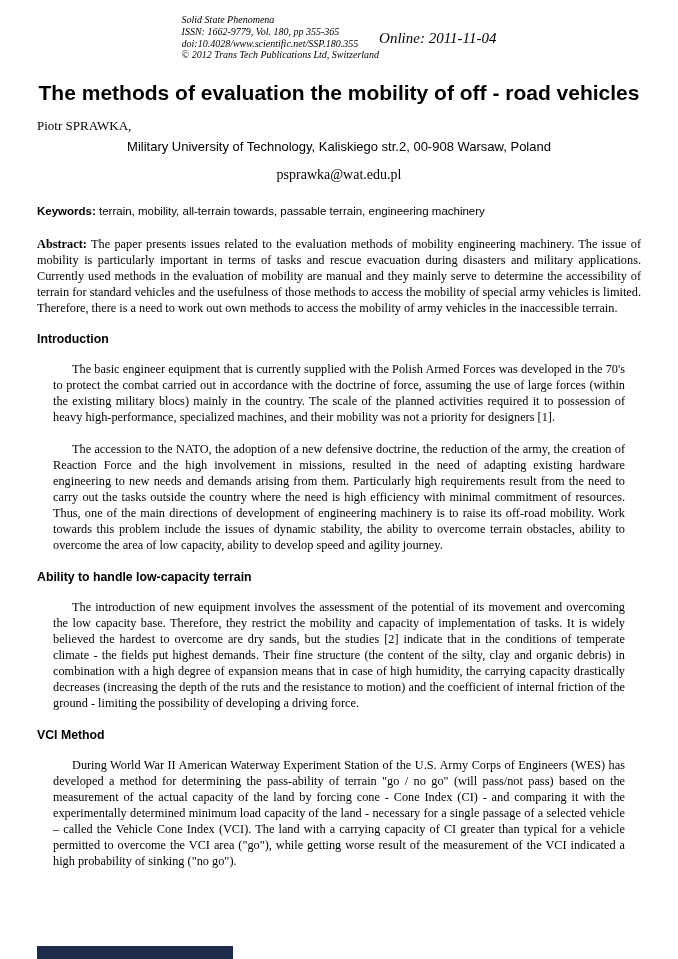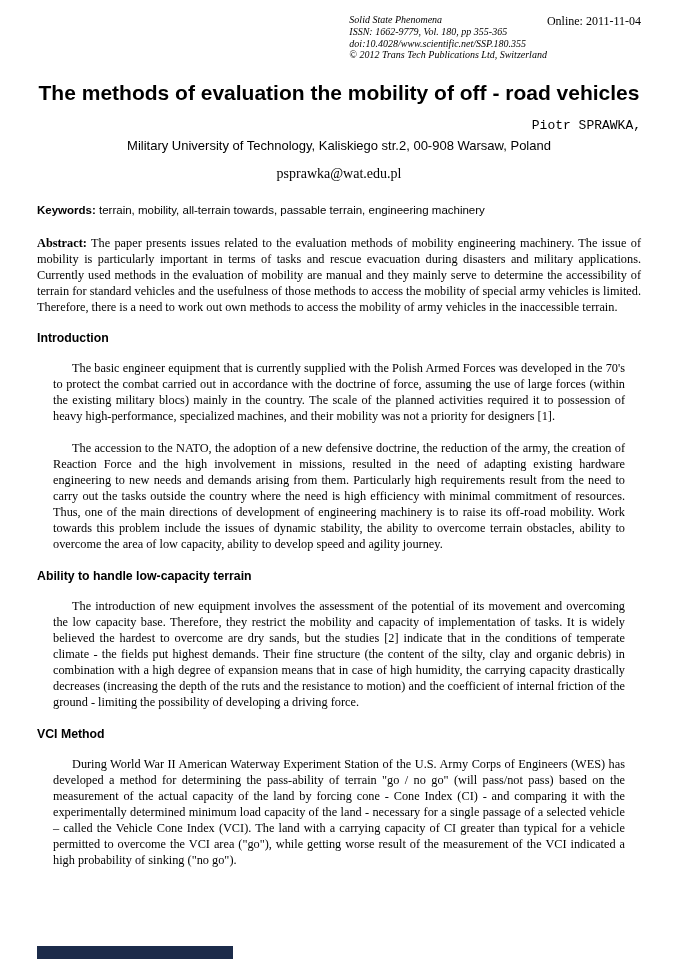--- a/index.html
+++ b/index.html
@@ -6,28 +6,28 @@
   body {
     width: 678px;
     height: 959px;
     background: #ffffff;
     color: #000000;
     position: relative;
     overflow: hidden;
     font-family: "Liberation Serif", serif;
   }
   .page { padding: 14px 37px 0 37px; }
-  .header-row { display: flex; justify-content: flex-end; align-items: flex-start; }
+  .header-row { display: flex; justify-content: center; align-items: flex-start; }
   .pub-info { font-style: italic; font-size: 10px; line-height: 1.18; }
-  .online-date { font-size: 12px; white-space: nowrap; }
+  .online-date { font-style: italic; font-size: 15px; white-space: nowrap; margin-top: 16px; }
   .title {
     margin-top: 20px; text-align: center;
     font-family: "Liberation Sans", sans-serif; font-weight: bold; font-size: 21px;
   }
-  .author { margin-top: 13px; text-align: right; font-family: Liberation Mono, monospace; font-size: 13px; }
+  .author { margin-top: 13px; text-align: left; font-family: Liberation Serif, serif; font-size: 13px; }
   .affiliation { margin-top: 5px; text-align: center; font-family: "Liberation Sans", sans-serif; font-size: 13px; }
   .email { margin-top: 13px; text-align: center; font-family: Liberation Serif, serif; font-size: 14px; }
   .keywords { margin-top: 21px; font-family: "Liberation Sans", sans-serif; font-size: 11.5px; line-height: 1.25; }
   .keywords b { font-weight: bold; }
   .abstract { margin: 18px 0 0 0; font-size: 12.3px; line-height: 1.3; text-align: justify; }
   .abstract b { font-weight: bold; }
   .section-heading { margin: 16px 0 4px 0; font-size: 12.3px; font-weight: bold; font-family: Liberation Sans, sans-serif; }
   .body-par { margin: 16px; font-size: 12.3px; line-height: 1.3; text-align: justify; text-indent: 19px; }
   .footer-bar { position: absolute; left: 37px; bottom: 0; width: 196px; height: 13px; background: #1c2b4a; }
 </style>

